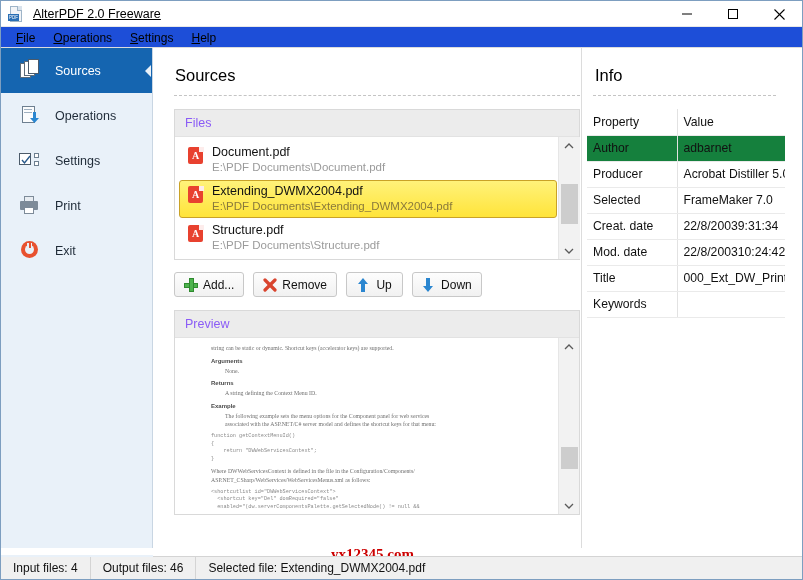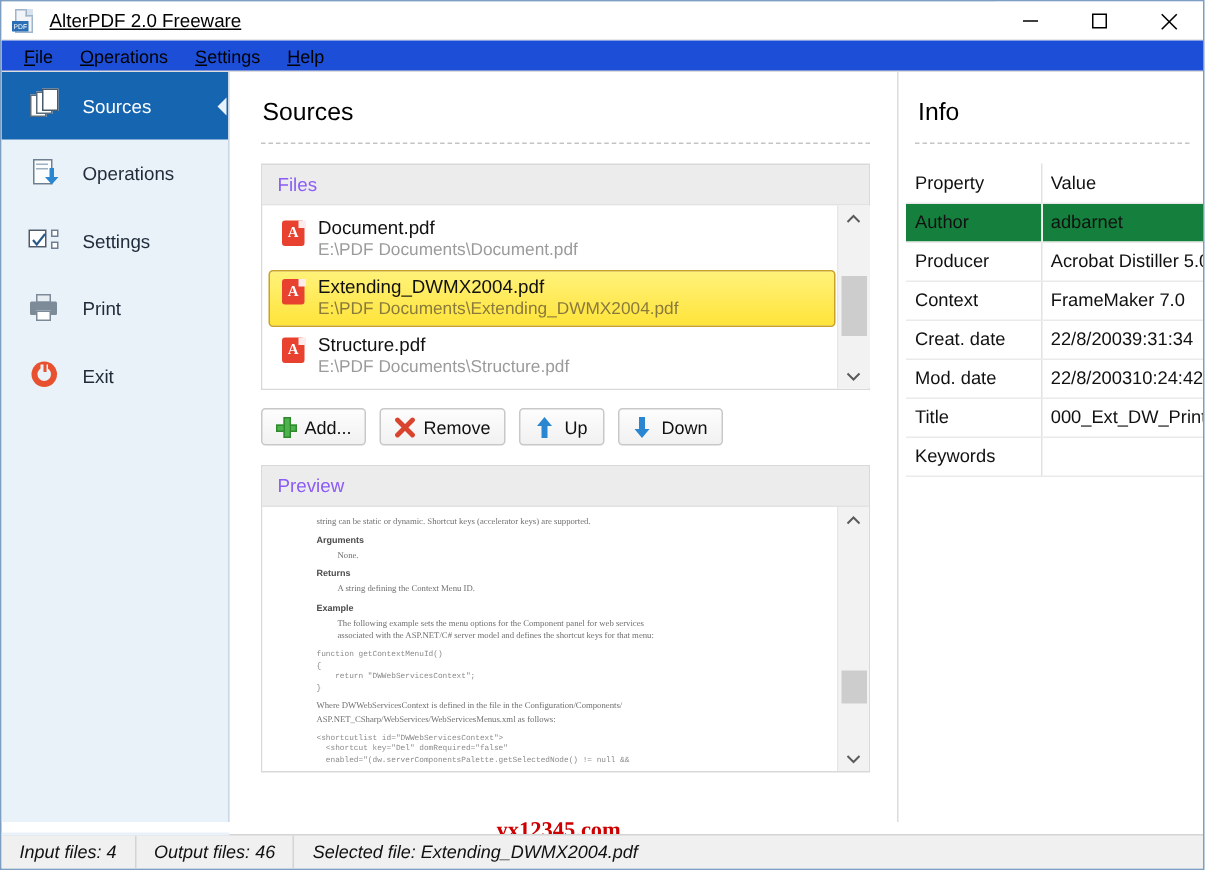--- a/index.html
+++ b/index.html
@@ -216,21 +216,21 @@
     color:#6c6c6c;
   }
   .pv-h { font-size:6px; line-height:11px; font-weight:bold; color:#4b4b4b;
           font-family:"Liberation Sans", sans-serif; margin-top:3px; }
   .pv-ind { padding-left:14px; }
   .pv-code { font-family:"Liberation Mono", monospace; font-size:5.2px; line-height:7.6px; color:#8b8b8b; white-space:pre; }
   .pv-para { font-size:5.8px; line-height:8.6px; color:#6f6f6f; white-space:nowrap; }
 
   
   .info {
-    position:absolute; left:597px; top:47px; width:205px; height:500px;
+    position:absolute; left:580px; top:47px; width:205px; height:500px;
     background:#ffffff; border-left:1px solid #dcdcdc;
   }
   .info-title { margin:18px 0 0 13px; font-size:16.5px; color:#000; }
   .info-dash { margin:10px 10px 0 11px; height:1px; border-top:1px dashed #c4c4c4; }
   .info-table {
     margin:13px 0 0 5px; width:198px;
     border-collapse:collapse; table-layout:fixed;
   }
   .info-table td {
     height:26px; font-size:12.2px; color:#111;
@@ -246,21 +246,21 @@
   
   .watermark {
     position:absolute; left:330px; top:545px;
     font-family:"Liberation Serif", serif;
     font-size:15px; font-weight:bold; color:#cc0000;
     letter-spacing:0px;
   }
   .statusbar {
     position:absolute; left:0; bottom:0; width:801px; height:23px;
     background:#f0f0f0; border-top:1px solid #d4d4d4;
-    display:flex; align-items:center;font-style:italic;
+    display:flex; align-items:center;
   }
   .st-cell {
     height:23px; display:flex; align-items:center; padding:0 12px;
     font-size:12px; color:#111;
     border-right:1px solid #d4d4d4;
   }
   .st-cell.last { border-right:none; }
   .st-left-accent {
     position:absolute; left:0; top:-2px; width:152px; height:2px; background:#e9f1f9;
   }
@@ -527,21 +527,21 @@
         </tr>
         <tr class="sel">
           <td class="c-prop">Author</td>
           <td>adbarnet</td>
         </tr>
         <tr>
           <td class="c-prop">Producer</td>
           <td>Acrobat Distiller 5.0.5</td>
         </tr>
         <tr>
-          <td class="c-prop">Context</td>
+          <td class="c-prop">Selected</td>
           <td>FrameMaker 7.0</td>
         </tr>
         <tr>
           <td class="c-prop">Creat. date</td>
           <td>22/8/20039:31:34</td>
         </tr>
         <tr>
           <td class="c-prop">Mod. date</td>
           <td>22/8/200310:24:42</td>
         </tr>

